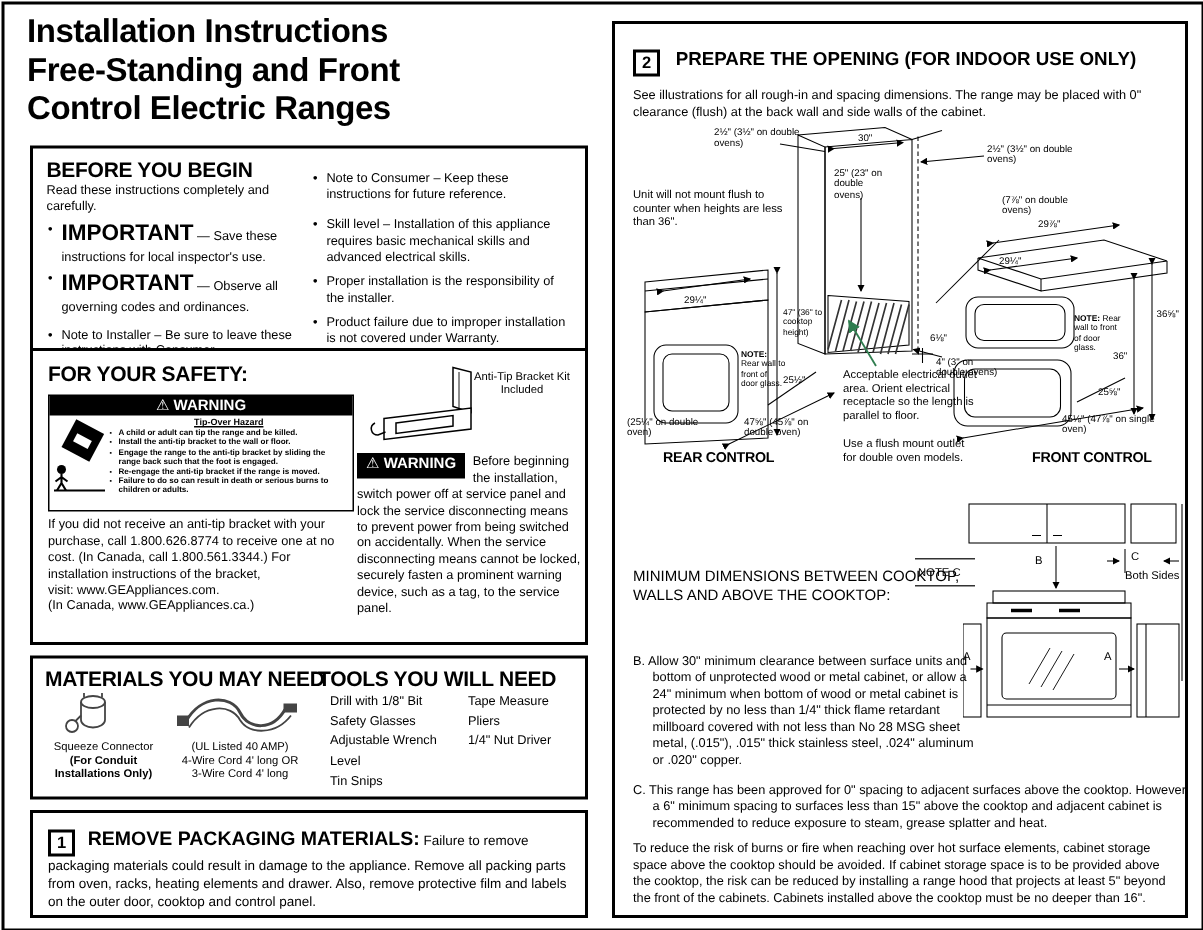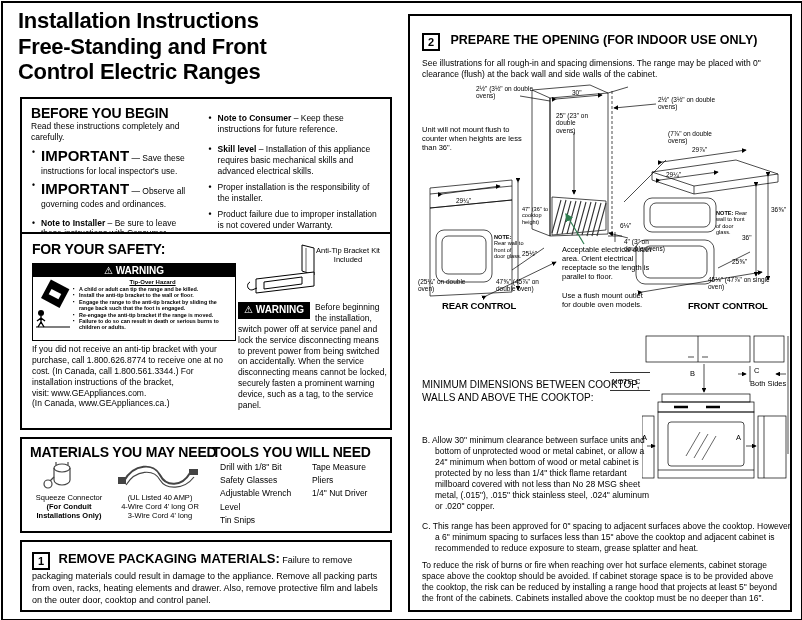--- a/index.html
+++ b/index.html
@@ -9,21 +9,21 @@
   #frame{position:absolute;left:1px;top:1px;width:798px;height:616px;border:2px solid #000;pointer-events:none}
   .box{position:absolute;border:2px solid #000;background:#fff;box-sizing:border-box}
   .h-big{font-size:14px;font-weight:700;letter-spacing:-0.2px}
   .h-step{font-size:12.5px;font-weight:700}
   .num{display:inline-block;min-width:14px;height:14px;border:2px solid #000;font-weight:700;font-size:11px;
        line-height:14px;text-align:center;margin-right:6px;vertical-align:-2px}
   .body-txt{font-size:8.5px;line-height:1.28}
   .bullet{position:relative;padding-left:10px;font-size:8.5px;line-height:1.25;margin-top:4px}
   .bullet::before{content:"•";position:absolute;left:1px;top:0;font-weight:700}
   .lead-big{font-weight:700;font-size:15px}
-  .lead{font-weight:700}
+  .lead{font-weight:400}
   .warnbar{height:13px;background:#000;color:#fff;font-size:10px;font-weight:700;text-align:center;line-height:13px}
   .warntag{background:#000;color:#fff;font-weight:700;font-size:10px;padding:2px 6px;float:left;margin:0 5px 2px 0}
   .hz-title{font-size:6px;font-weight:700;text-decoration:underline;text-align:center;margin:1px 0}
   .hz-bullet{position:relative;padding-left:6px;font-size:5.4px;font-weight:700;line-height:1.18}
   .hz-bullet::before{content:"▪";position:absolute;left:0;top:0;font-size:4.5px}
   .cap-sm{font-size:7.5px;line-height:1.22;text-align:center}
   .tool-li{font-size:8.5px;line-height:1.55}
   .list-item{padding-left:13px;text-indent:-13px;font-size:8.5px;line-height:1.3;margin-top:5px}
   .fo-dim{font-size:6.5px;line-height:1.12}
   .fo-note{font-size:7.5px;line-height:1.18}

